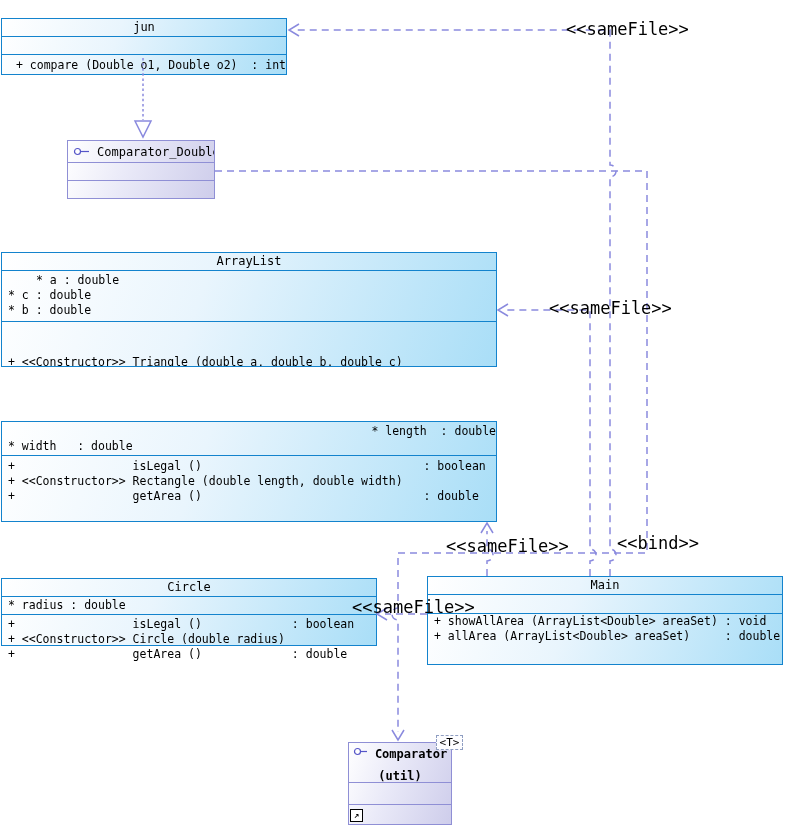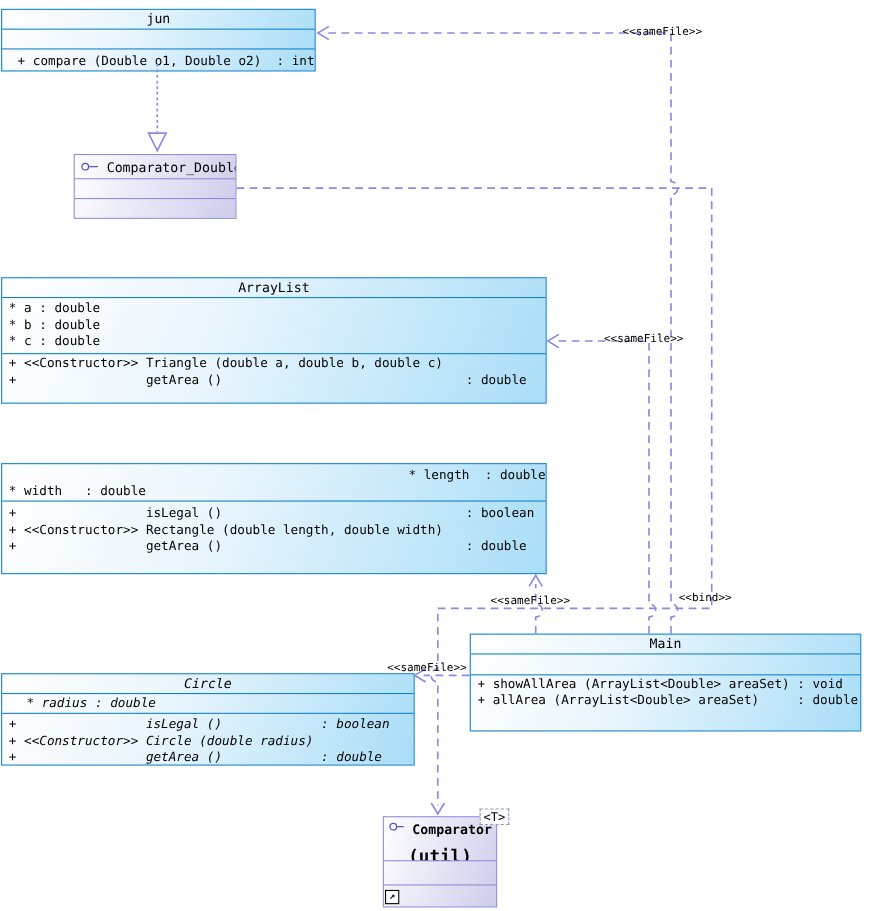--- a/index.html
+++ b/index.html
@@ -10,32 +10,32 @@
   .cls.iface{border-color:#8f8fd5;background:linear-gradient(110deg,#ffffff 0%,#eaeaf8 40%,#cecdeb 100%);}
   .sec{box-sizing:content-box;overflow:hidden;}
   .sec + .sec{border-top:1px solid #1383cd;}
   .iface .sec + .sec{border-top-color:#8f8fd5;}
   .c-title{font-size:12px;text-align:center;}
   .row{white-space:pre;font-size:11.5px;line-height:15px;padding-left:6px;}
   .iconrow{display:flex;align-items:center;}
   .lolli{flex:0 0 auto;margin-left:5px;margin-right:6px;}
   .ctr{display:flex;align-items:flex-start;justify-content:center;font-weight:bold;}
   svg.wires{position:absolute;left:0;top:0;z-index:5;pointer-events:none;}
-  .stereo{position:absolute;z-index:6;font-size:10px;white-space:pre;line-height:13px;}
+  .stereo{position:absolute;z-index:6;font-size:17px;white-space:pre;line-height:13px;}
   .tparam{position:absolute;z-index:7;box-sizing:border-box;border:1px dashed #8f9ec2;
           background:#fdfdff;font-size:11px;text-align:center;line-height:13px;}
   .badge{position:absolute;z-index:7;box-sizing:border-box;width:13px;height:13px;border:1px solid #000;
          background:#fff;font-size:9px;font-weight:bold;line-height:11px;text-align:center;color:#000;}
 </style>
 </head>
 <body>
 
 <div id="diagram">
 
-  <div class="cls blue" style="left:1px;top:8px;width:286px;height:57px;">
+  <div class="cls blue" style="left:1px;top:18px;width:286px;height:57px;">
     <div class="sec c-title" style="height:17px;line-height:17px;">jun</div>
     <div class="sec" style="height:17px;"></div>
     <div class="sec" style="height:19px;">
       <div class="row" style="padding-top:3px;text-align:right;">+ compare (Double o1, Double o2)  : int</div>
     </div>
   </div>
 
   <div class="cls iface" style="left:67px;top:140px;width:148px;height:59px;">
     <div class="sec c-title iconrow" style="height:21px;text-align:left;">
       <svg class="lolli" width="18" height="9">
@@ -44,46 +44,46 @@
       </svg>
       <span>Comparator_Double</span>
     </div>
     <div class="sec" style="height:17px;"></div>
     <div class="sec" style="height:17px;"></div>
   </div>
 
   <div class="cls blue" style="left:1px;top:252px;width:496px;height:115px;">
     <div class="sec c-title" style="height:17px;line-height:17px;">ArrayList</div>
     <div class="sec" style="height:50px;">
-      <div class="row" style="padding-top:2px;">* a : double</div>
+      <div class="row" style="padding-top:2px;margin-left:28px;">* a : double</div>
+      <div class="row">* c : double</div>
       <div class="row">* b : double</div>
-      <div class="row">* c : double</div>
     </div>
     <div class="sec" style="height:44px;">
-      <div class="row" style="padding-top:1px;">+ &lt;&lt;Constructor&gt;&gt; Triangle (double a, double b, double c)</div>
+      <div class="row" style="padding-top:1px;margin-top:32px;">+ &lt;&lt;Constructor&gt;&gt; Triangle (double a, double b, double c)</div>
       <div class="row">+                 getArea ()                                : double</div>
     </div>
   </div>
 
   <div class="cls blue" style="left:1px;top:421px;width:496px;height:101px;">
     <div class="sec" style="height:33px;">
       <div class="row" style="padding-top:2px;text-align:right;">* length  : double</div>
       <div class="row">* width   : double</div>
     </div>
     <div class="sec" style="height:47px;">
       <div class="row" style="padding-top:3px;">+                 isLegal ()                                : boolean</div>
       <div class="row">+ &lt;&lt;Constructor&gt;&gt; Rectangle (double length, double width)</div>
       <div class="row">+                 getArea ()                                : double</div>
     </div>
   </div>
 
-  <div class="cls blue" style="left:1px;top:612px;width:376px;height:84px;font-style:italic;">
+  <div class="cls blue" style="left:1px;top:578px;width:376px;height:68px;">
     <div class="sec c-title" style="height:17px;line-height:17px;">Circle</div>
     <div class="sec" style="height:17px;">
-      <div class="row" style="padding-top:1px;margin-left:16px;">* radius : double</div>
+      <div class="row" style="padding-top:1px;">* radius : double</div>
     </div>
     <div class="sec" style="height:48px;">
       <div class="row" style="padding-top:2px;">+                 isLegal ()             : boolean</div>
       <div class="row">+ &lt;&lt;Constructor&gt;&gt; Circle (double radius)</div>
       <div class="row">+                 getArea ()             : double</div>
     </div>
   </div>
 
   <div class="cls blue" style="left:427px;top:576px;width:356px;height:89px;">
     <div class="sec c-title" style="height:17px;line-height:17px;">Main</div>
@@ -96,21 +96,21 @@
 
   <div class="cls iface" style="left:348px;top:742px;width:104px;height:83px;">
     <div class="sec" style="height:39px;">
       <div class="ctr" style="height:22px;padding-top:4px;font-size:12px;">
         <svg class="lolli" style="margin-left:0;" width="16" height="9">
           <circle cx="4.5" cy="4.5" r="3" fill="#ffffff" stroke="#5555c8" stroke-width="1.2"></circle>
           <line x1="8" y1="4.5" x2="14" y2="4.5" stroke="#5555c8" stroke-width="1.2"></line>
         </svg>
         <span>Comparator</span>
       </div>
-      <div class="ctr" style="height:14px;font-size:16px;">(util)</div>
+      <div class="ctr" style="height:14px;font-size:12px;">(util)</div>
     </div>
     <div class="sec" style="height:21px;"></div>
     <div class="sec" style="height:20px;"></div>
   </div>
 
   <div class="tparam" style="left:436px;top:735px;width:27px;height:15px;">&lt;T&gt;</div>
 
   <div class="badge" style="left:350px;top:809px;">↗</div>
 
   <svg class="wires" width="799" height="828" viewBox="0 0 799 828">

